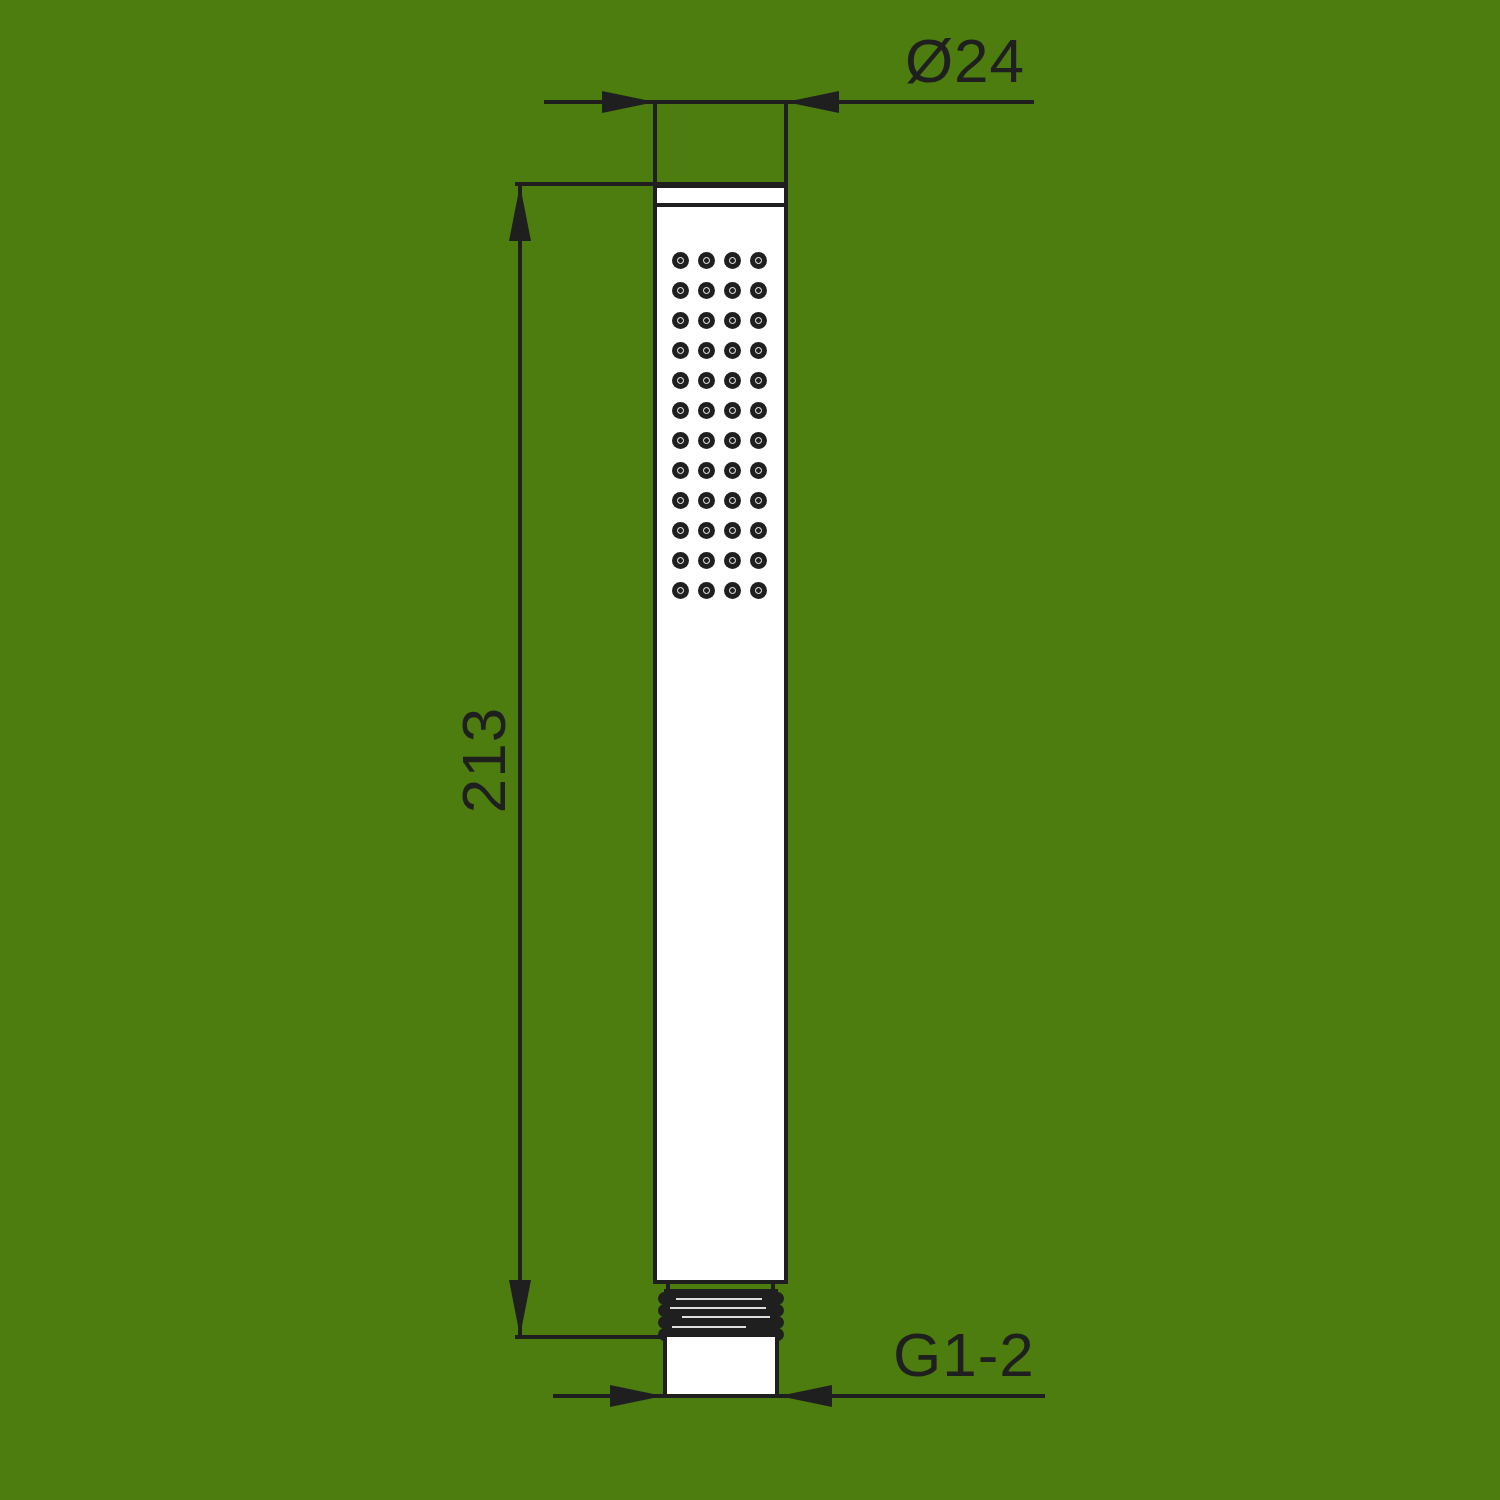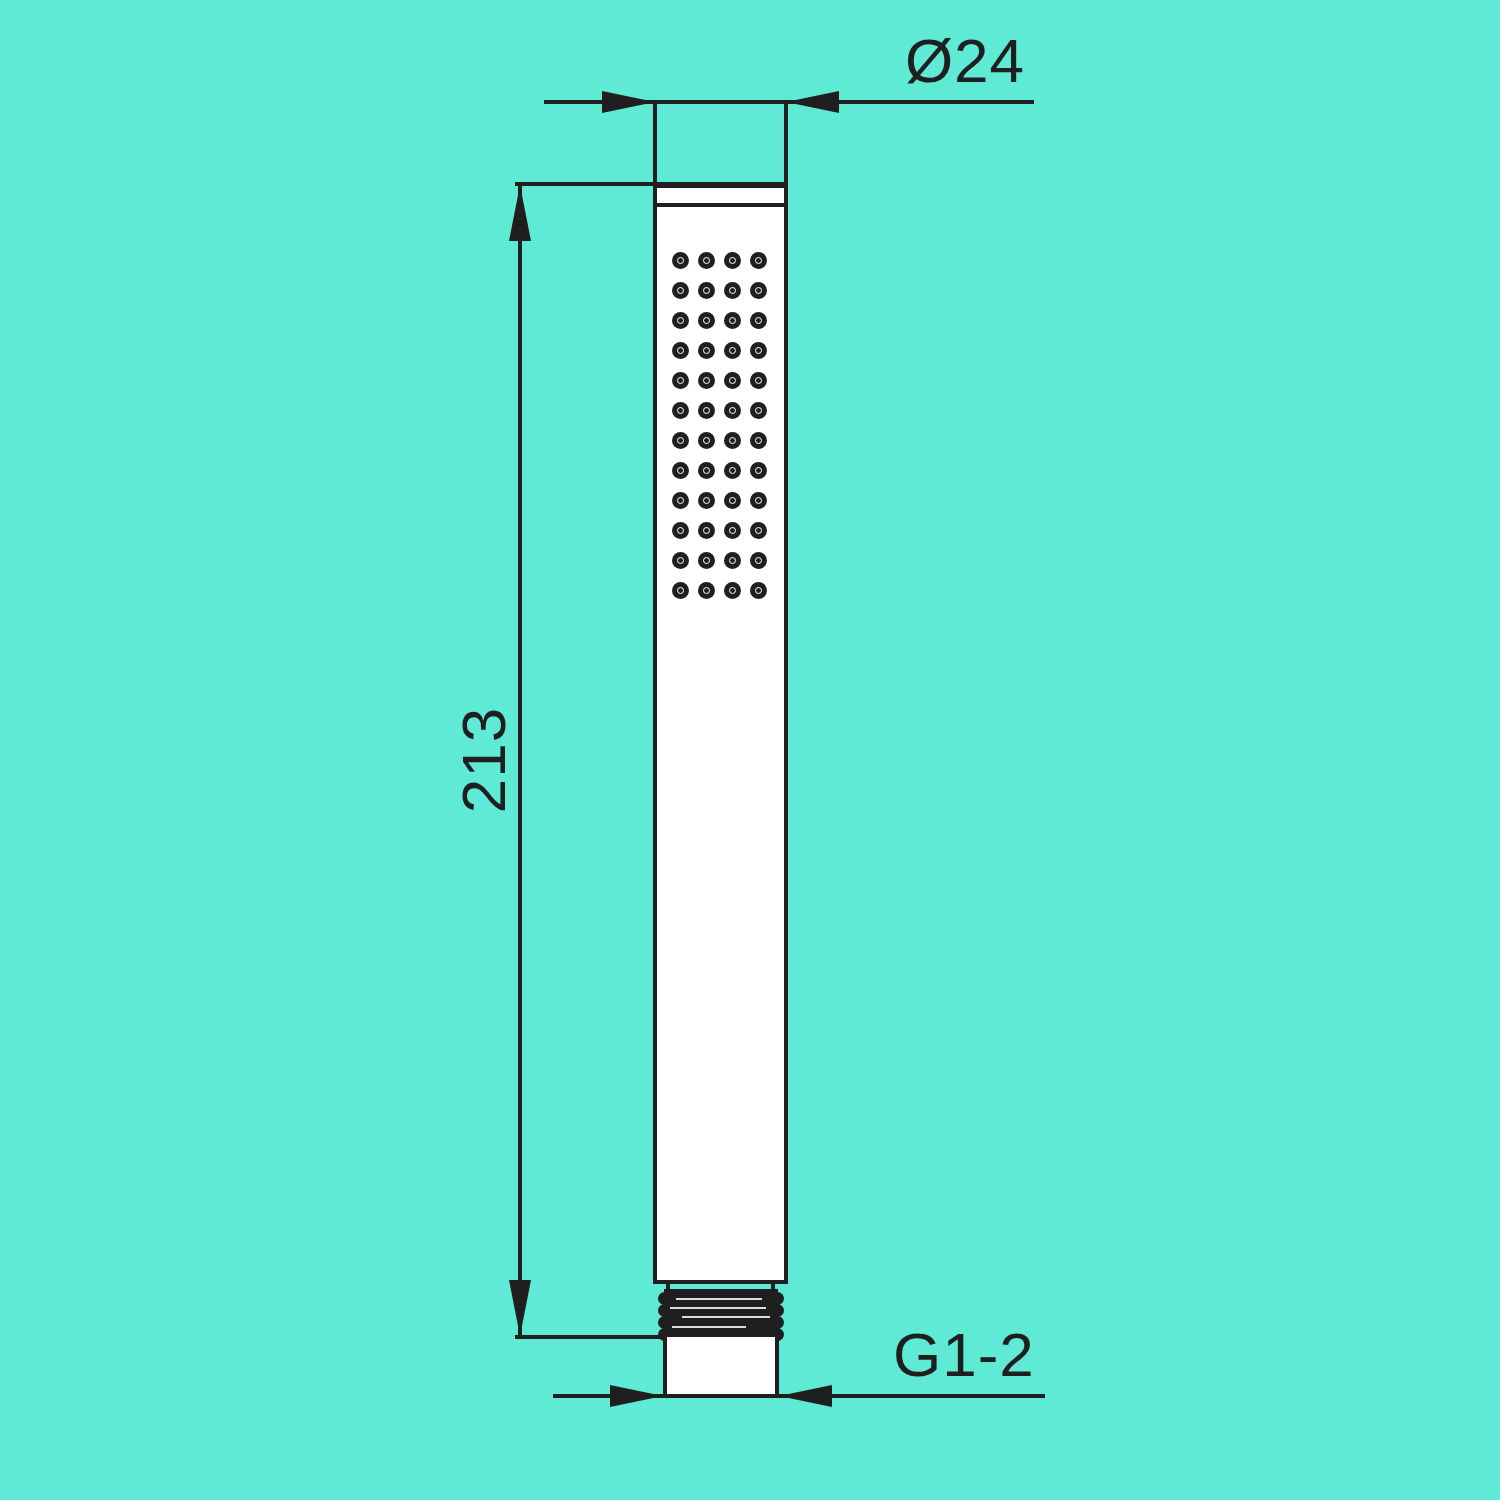--- a/index.html
+++ b/index.html
@@ -1,17 +1,17 @@
 <!DOCTYPE html>
 <html><head>
 <meta charset="utf-8">
 <style>
   html,body{margin:0;padding:0;}
   body{background:#ffffff;font-family:"Liberation Sans", sans-serif;}
-  .canvas{position:relative;width:1500px;height:1500px;background:#5eead4;overflow:hidden;}
+  .canvas{position:relative;width:1500px;height:1500px;background:#4d7c0f;overflow:hidden;}
   .ln{position:absolute;background:#1f1f1f;}
   .tri{position:absolute;width:0;height:0;}
   
   .arr-right{border-top:11px solid transparent;border-bottom:11px solid transparent;border-left:53px solid #1f1f1f;}
   .arr-left{border-top:11px solid transparent;border-bottom:11px solid transparent;border-right:53px solid #1f1f1f;}
   
   .arr-up{border-left:11px solid transparent;border-right:11px solid transparent;border-bottom:56px solid #1f1f1f;}
   .arr-down{border-left:11px solid transparent;border-right:11px solid transparent;border-top:56px solid #1f1f1f;}
   .txt{position:absolute;color:#1f1f1f;font-size:62px;line-height:62px;white-space:nowrap;text-align:center;letter-spacing:1px;}
   .txt.rot{transform:rotate(-90deg);}

